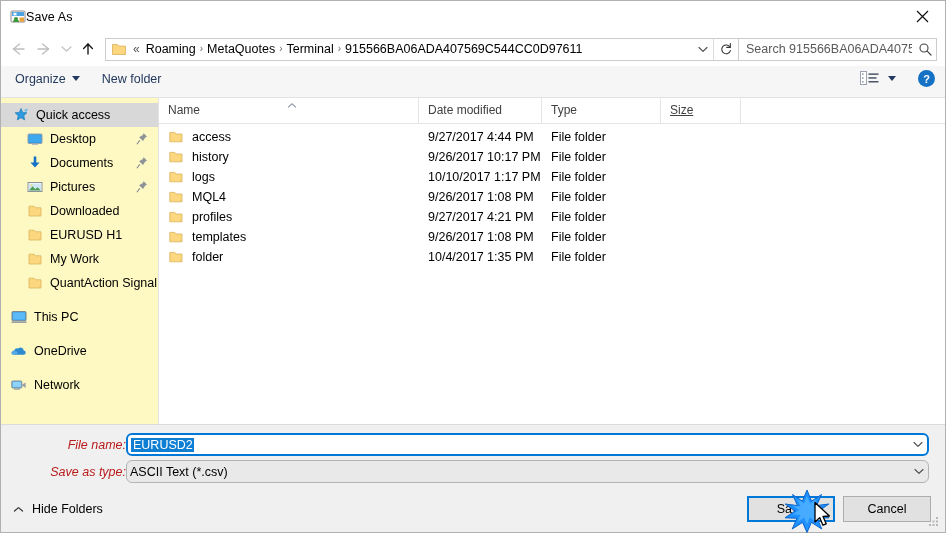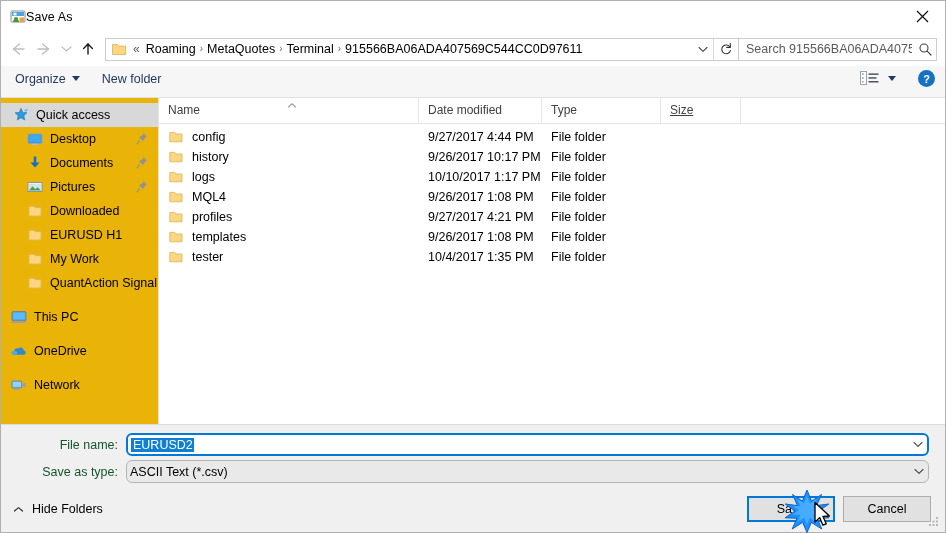--- a/index.html
+++ b/index.html
@@ -211,21 +211,21 @@
   .body {
     flex: 1 1 auto;
     display: flex;
     min-height: 0;
     background: #ffffff;
   }
   .sidebar {
     width: 158px;
     flex: 0 0 158px;
     border-right: 1px solid #e2e2e2;
-    background: #eab308;
+    background: #fef9c3;
     padding-top: 5px;
     box-sizing: border-box;
     overflow: hidden;
   }
   .nav-row {
     height: 24px;
     display: flex;
     align-items: center;
     padding-left: 12px;
     box-sizing: border-box;
@@ -325,24 +325,25 @@
   .formrow {
     display: flex;
     align-items: center;
     height: 23px;
     margin-bottom: 4px;
   }
   .formlabel {
     width: 125px;
     flex: 0 0 125px;
     text-align: right;
-    padding-right: 8px;
-    box-sizing: border-box;
-    font-size: 12.5px;
-    color: #14532d;
+    padding-right: 0;
+    box-sizing: border-box;
+    font-size: 12.5px;
+    color: #b91c1c;
+    font-style: italic;
   }
   .combo {
     flex: 1 1 auto;
     height: 23px;
     margin-right: 16px;
     box-sizing: border-box;
     display: flex;
     align-items: center;
     position: relative;
     border-radius: 6px;
@@ -710,21 +711,21 @@
       <div class="rows">
 
         <div class="frow">
           <div class="fcell c-name">
             <span class="folder-ico">
               <svg width="16" height="16" viewBox="0 0 16 16">
                 <path d="M1.8 3.4 h5 l1.2 1.6 h6 v7.8 h-12.2 z" fill="#fcd77f" stroke="#dbb45c" stroke-width=".8"></path>
                 <path d="M12.1 12.8 v-1.5 h1.9 z" fill="#e4bd6b"></path>
               </svg>
             </span>
-            <span>config</span>
+            <span>access</span>
           </div>
           <div class="fcell c-date">9/27/2017 4:44 PM</div>
           <div class="fcell c-type">File folder</div>
           <div class="fcell c-size"></div>
         </div>
 
         <div class="frow">
           <div class="fcell c-name">
             <span class="folder-ico">
               <svg width="16" height="16" viewBox="0 0 16 16">
@@ -800,21 +801,21 @@
         </div>
 
         <div class="frow">
           <div class="fcell c-name">
             <span class="folder-ico">
               <svg width="16" height="16" viewBox="0 0 16 16">
                 <path d="M1.8 3.4 h5 l1.2 1.6 h6 v7.8 h-12.2 z" fill="#fcd77f" stroke="#dbb45c" stroke-width=".8"></path>
                 <path d="M12.1 12.8 v-1.5 h1.9 z" fill="#e4bd6b"></path>
               </svg>
             </span>
-            <span>tester</span>
+            <span>folder</span>
           </div>
           <div class="fcell c-date">10/4/2017 1:35 PM</div>
           <div class="fcell c-type">File folder</div>
           <div class="fcell c-size"></div>
         </div>
 
       </div>
     </div>
   </div>
 

